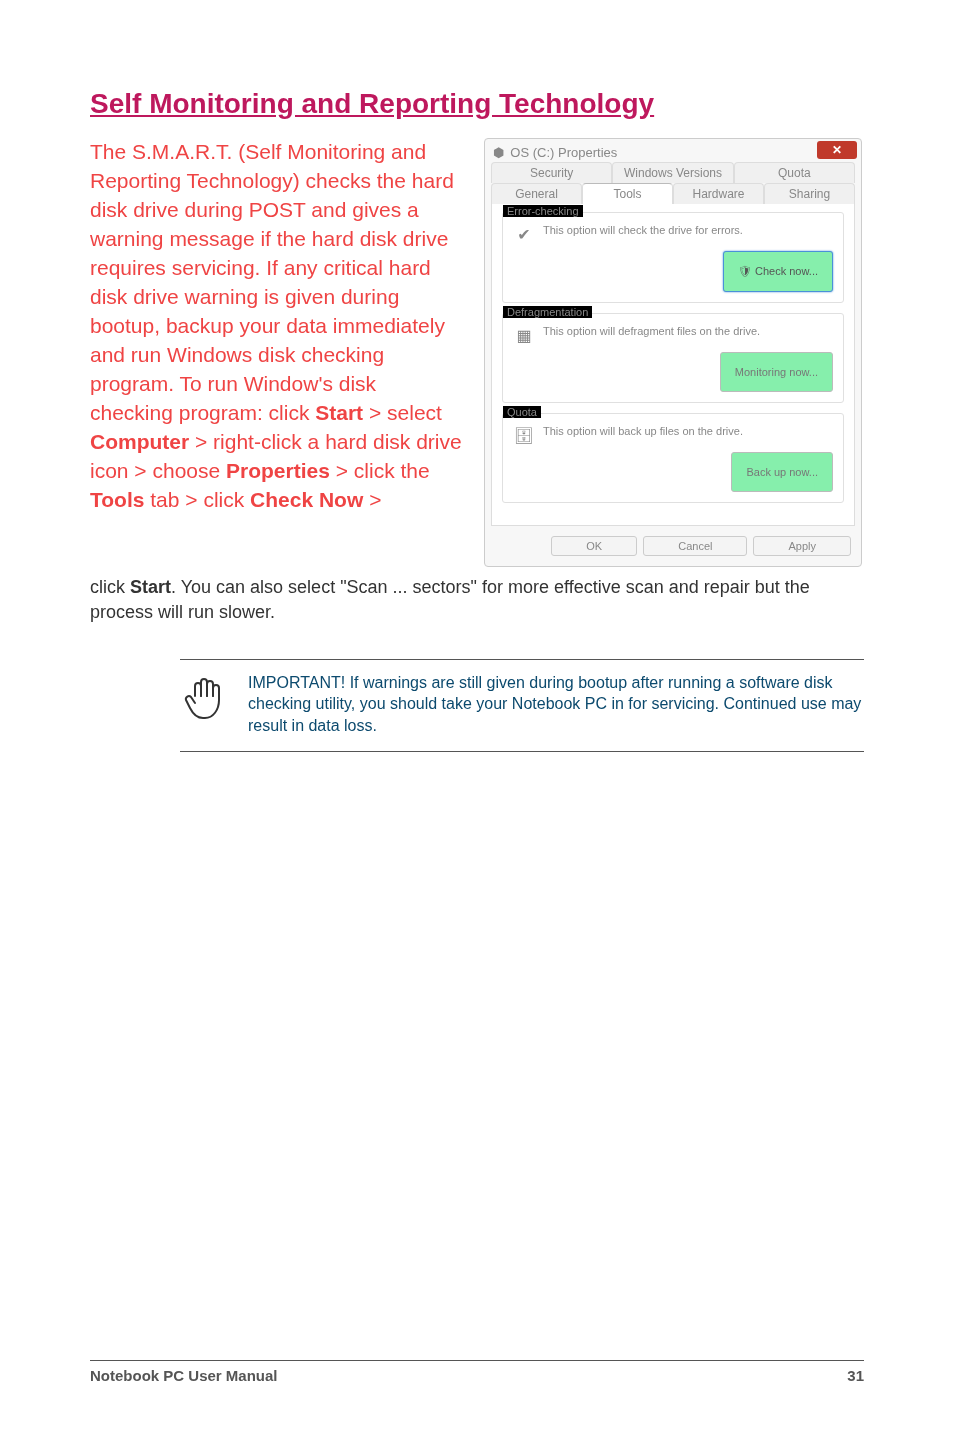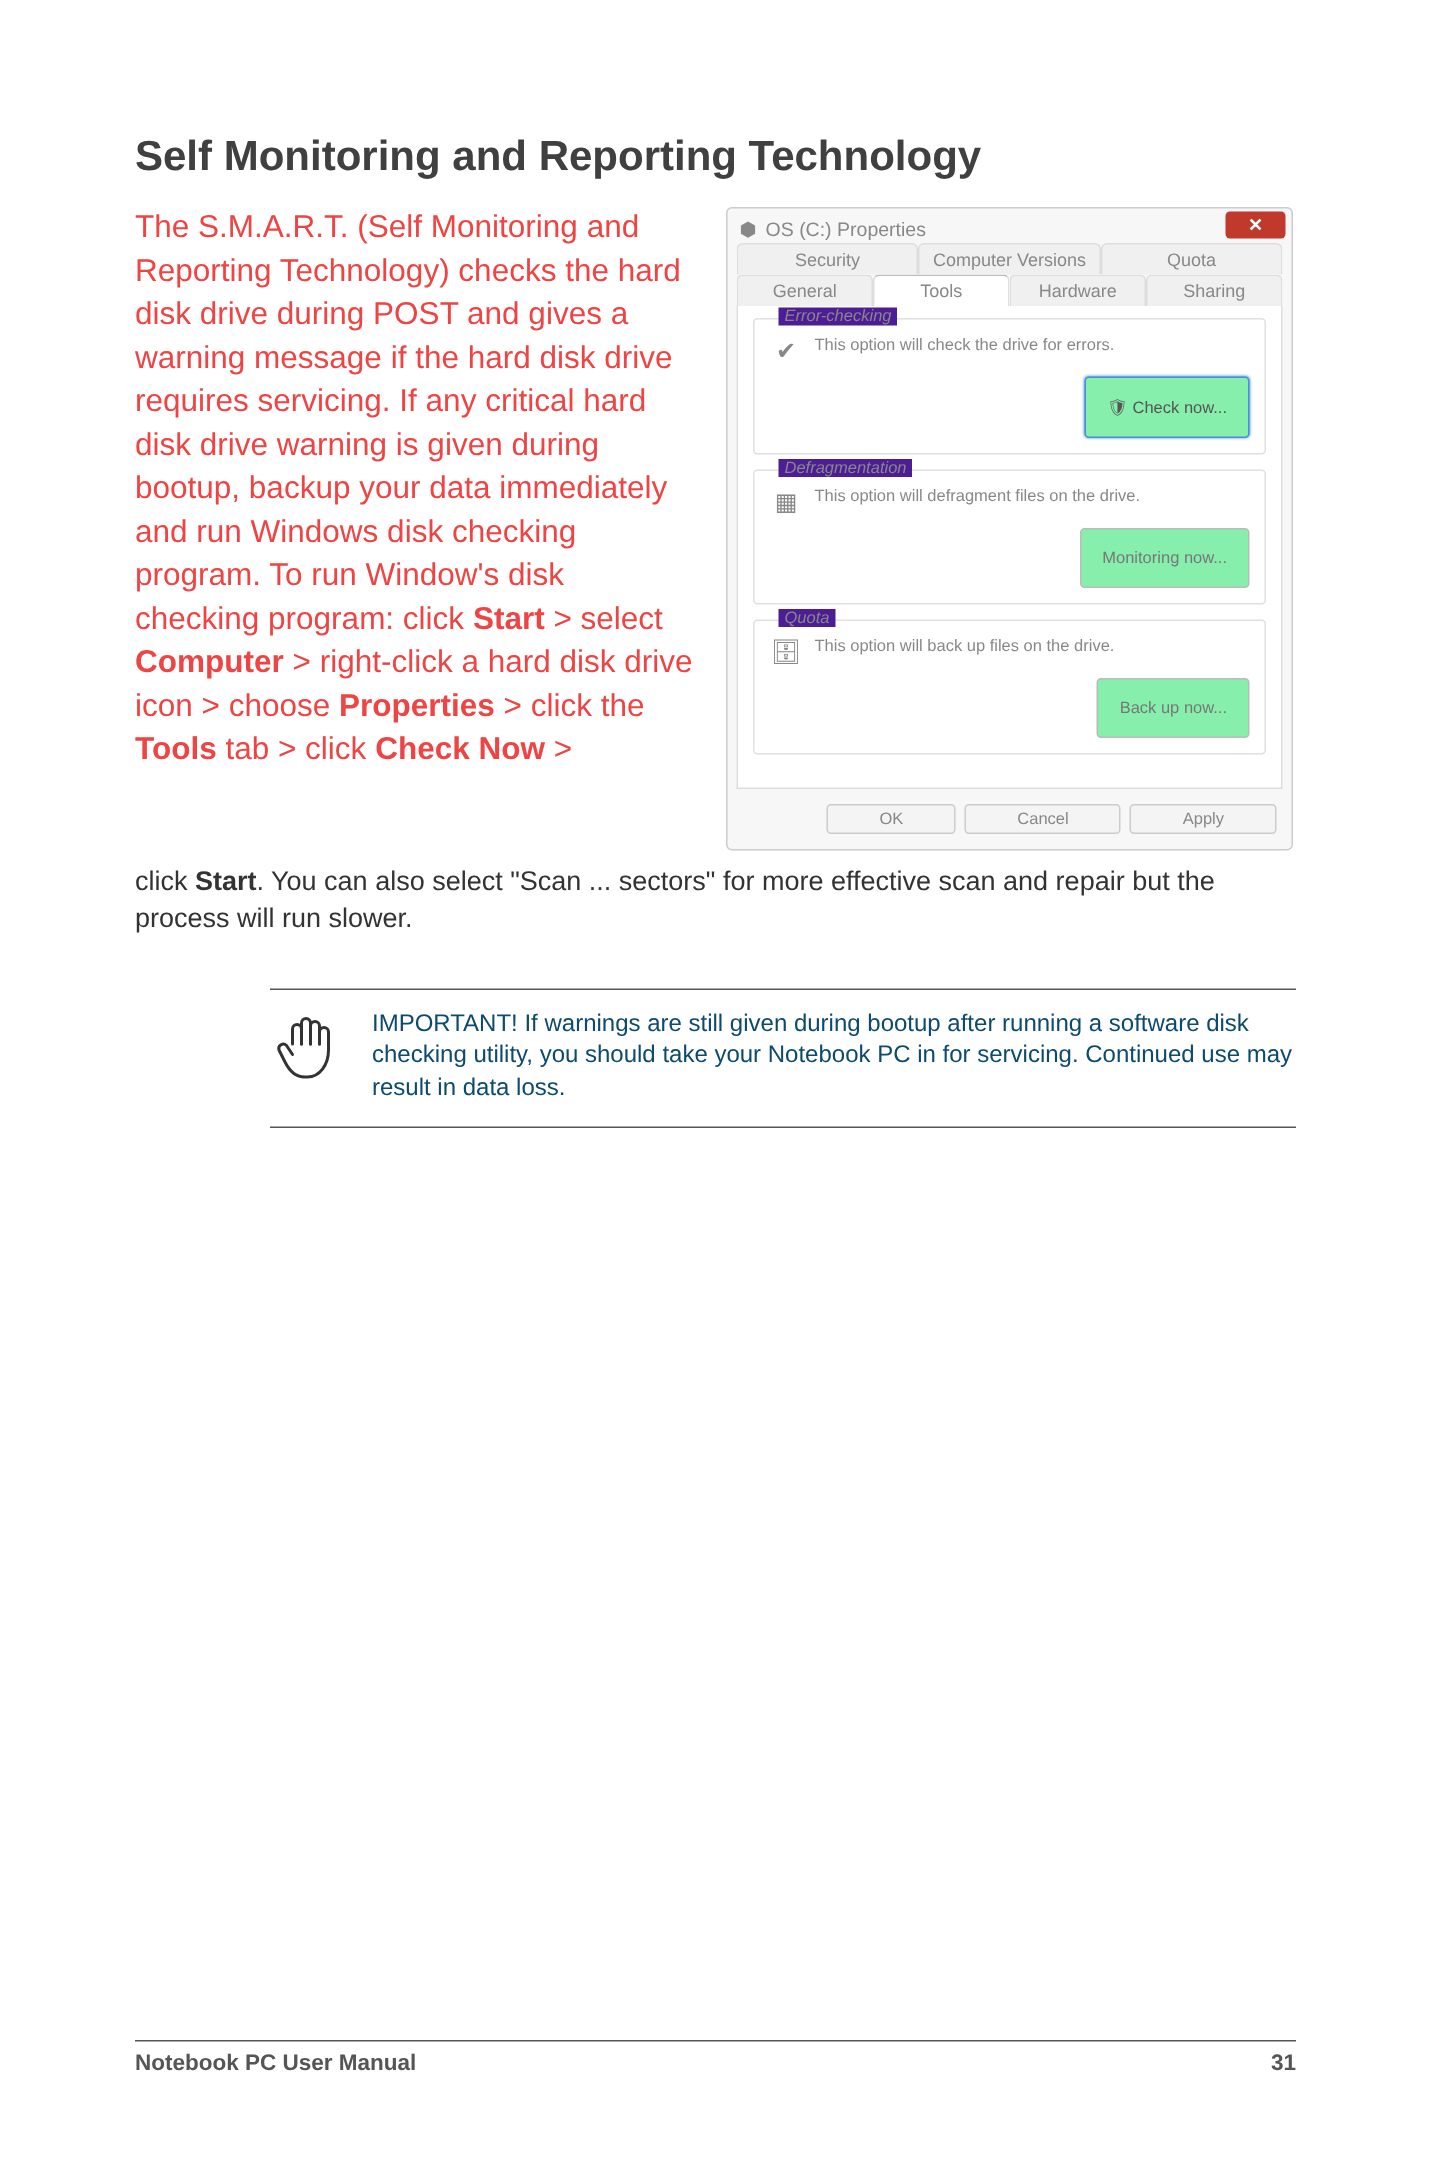--- a/index.html
+++ b/index.html
@@ -8,22 +8,23 @@
     height: 1438px;
     background: #fff;
     font-family: "Segoe UI", Arial, sans-serif;
     color: #333;
     position: relative;
     padding: 88px 90px 60px 90px;
   }
   .heading {
     font-size: 28px;
     font-weight: bold;
-    color: #404040;
+    color: #be185d;
     margin-bottom: 18px;
+    text-decoration: underline;
   }
   .upper-block {
     display: flex;
     gap: 20px;
     margin-bottom: 8px;
   }
   .upper-text {
     flex: 1;
     font-size: 21px;
     line-height: 1.38;
@@ -89,26 +90,25 @@
   .group {
     border: 1px solid #e0e0e0;
     border-radius: 3px;
     padding: 10px 10px 10px 10px;
     margin-bottom: 10px;
     position: relative;
   }
   .group-title {
     position: absolute;
     top: -8px;
-    left: 16px;
-    background: #4c1d95;
+    left: 0;
+    background: #000000;
     padding: 0 4px;
     font-size: 11px;
     color: #888;
-    font-style: italic;
   }
   .group-row {
     display: flex;
     align-items: flex-start;
     gap: 8px;
     margin-bottom: 6px;
   }
   .group-icon {
     width: 22px;
     height: 22px;
@@ -207,21 +207,21 @@
     <div class="dialog">
       <div class="dlg-title">
         <span style="margin-right:6px;color:#888;">⬢</span>
         <span>OS (C:) Properties</span>
         <div class="dlg-close">
           <span class="dlg-close-x">✕</span>
         </div>
       </div>
       <div class="tab-row1" id="tabs1">
           <div class="tab">Security</div>
-          <div class="tab">Computer Versions</div>
+          <div class="tab">Windows Versions</div>
           <div class="tab">Quota</div>
         </div>
       <div class="tab-row2" id="tabs2">
           <div class="tab">General</div>
           <div class="tab active">Tools</div>
           <div class="tab">Hardware</div>
           <div class="tab">Sharing</div>
         </div>
       <div class="dlg-body" id="dlg-body">
           <div class="group">

